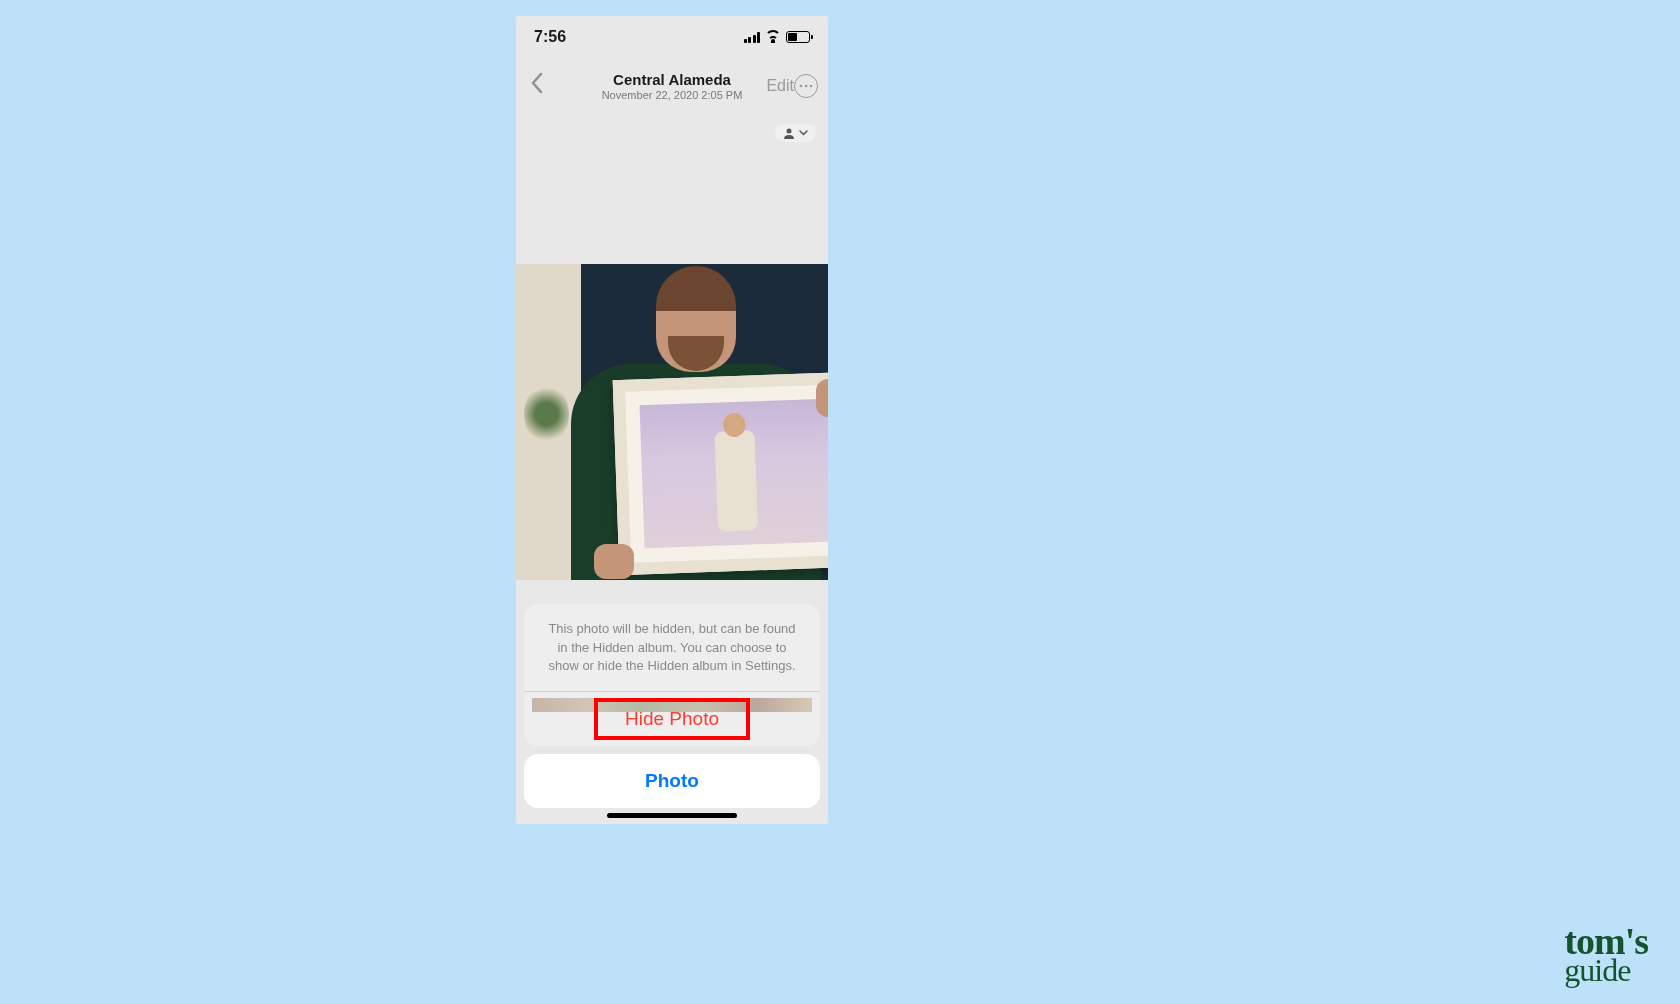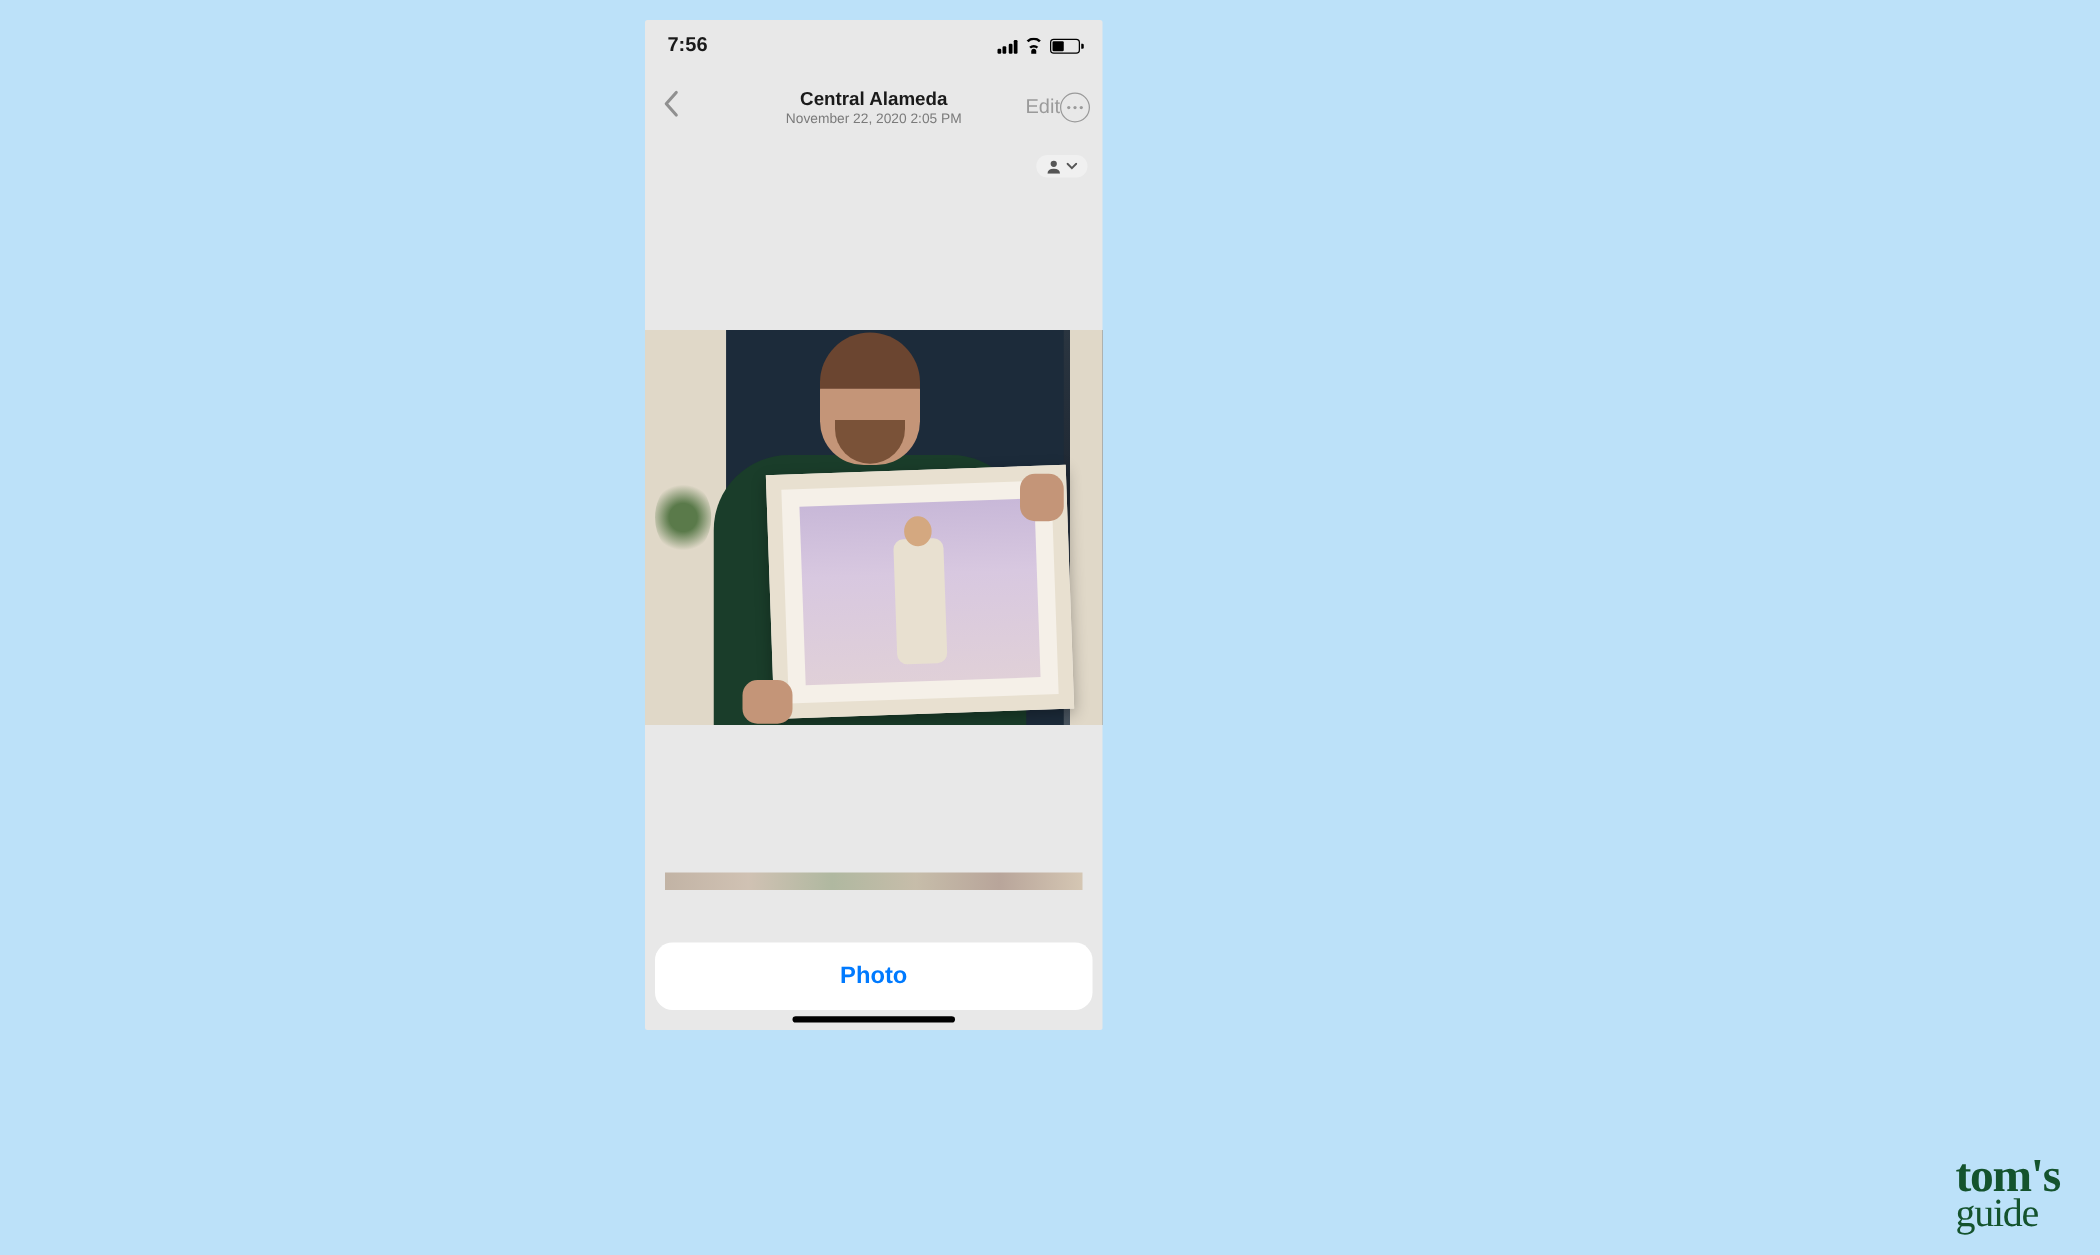--- a/index.html
+++ b/index.html
@@ -8,21 +8,21 @@
       width: 1680px;
       height: 1004px;
       font-family: -apple-system, BlinkMacSystemFont, "Segoe UI", Helvetica, Arial, sans-serif;
       position: relative;
       overflow: hidden;
     }
     .phone-frame {
       position: absolute;
       left: 516px;
       top: 16px;
-      width: 366px;
+      width: 312px;
       height: 808px;
       background: #e8e8e8;
       border-radius: 2px;
       overflow: hidden;
     }
     .status-bar {
       height: 42px;
       display: flex;
       align-items: center;
       justify-content: space-between;
@@ -450,20 +450,27 @@
         <div class="painting-figure"></div>
         <div class="painting-head"></div>
       </div>
     </div>
     <div class="hand-left"></div>
     <div class="hand-right"></div>
   </div>
 
   <div class="action-sheet">
     <div class="thumbnail-strip"></div>
+    <div class="sheet-top">
+      <div class="sheet-message">This photo will be hidden, but can be found in the Hidden album. You can choose to show or hide the Hidden album in Settings.</div>
+      <div class="sheet-action">
+        <span>Hide Photo</span>
+        <div class="highlight-box"></div>
+      </div>
+    </div>
     <div class="sheet-cancel">Photo</div>
   </div>
 
   <div class="home-indicator"></div>
 </div>
 
 <div class="watermark">
   <div class="wm-toms">tom's</div>
   <div class="wm-guide">guide</div>
 </div>

